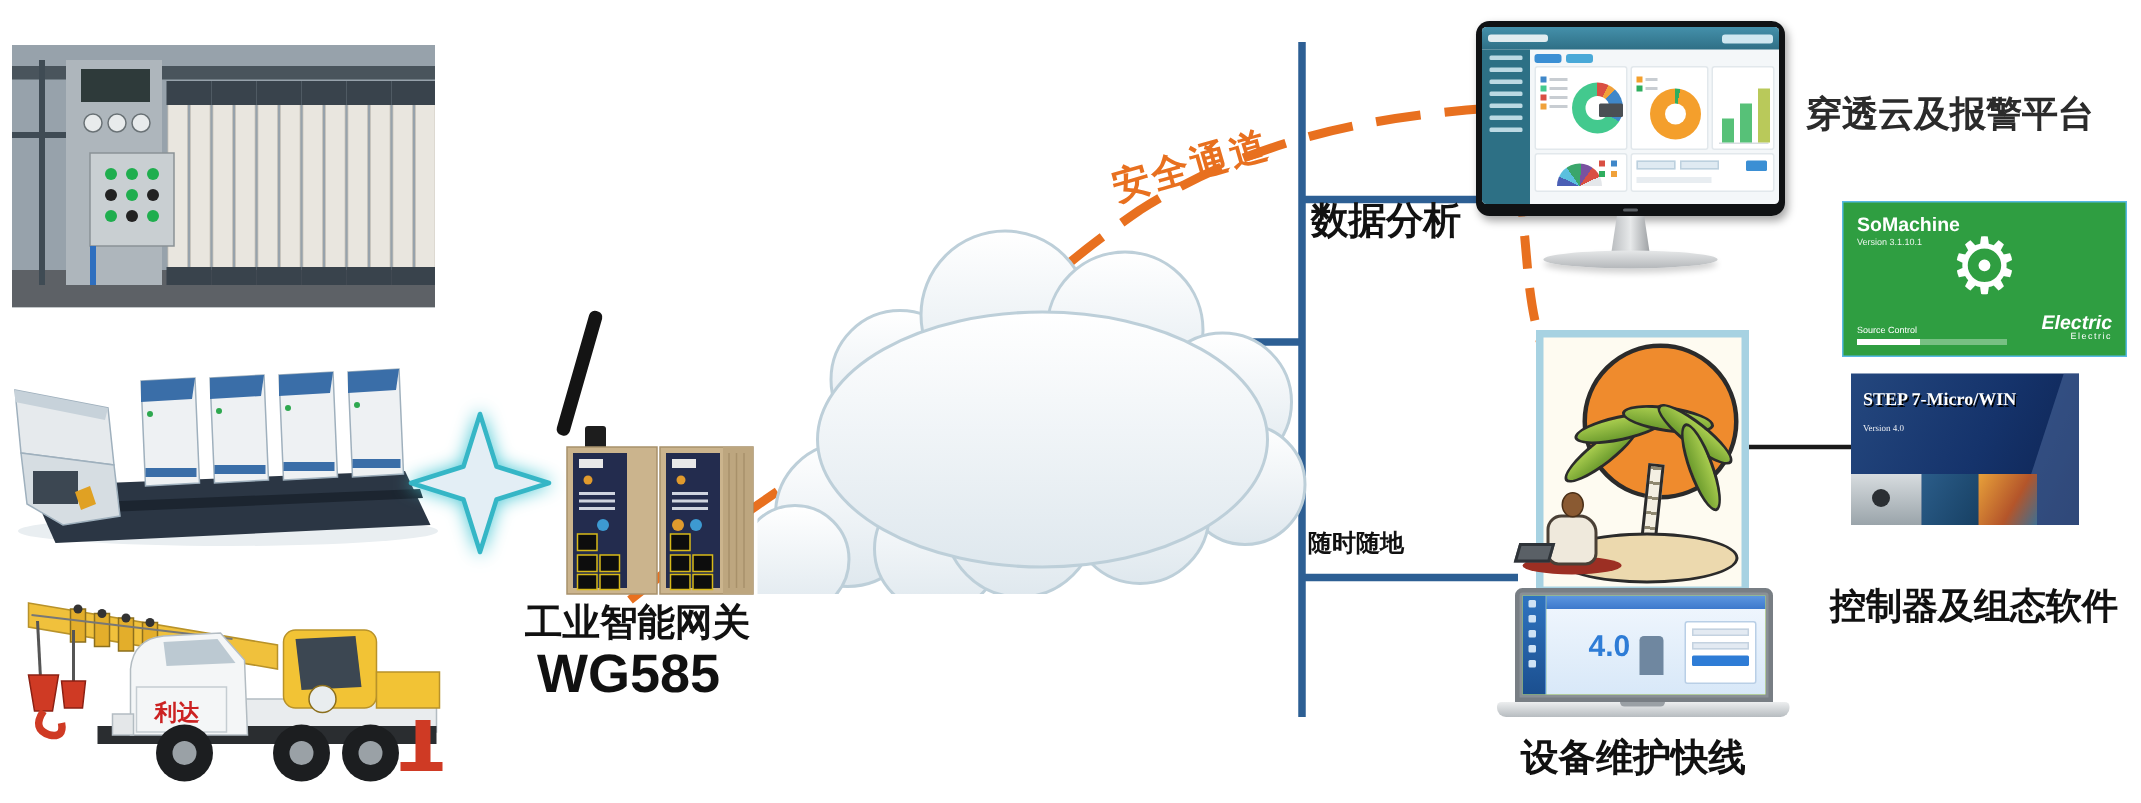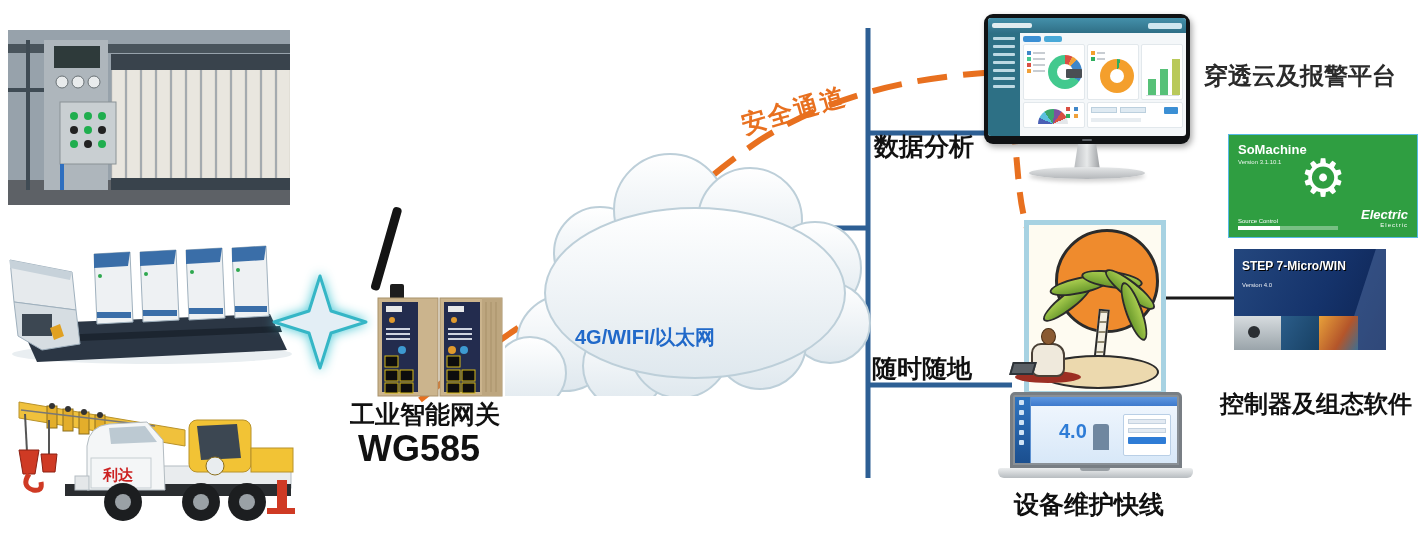--- a/index.html
+++ b/index.html
@@ -9,21 +9,21 @@
 
   
   .lbl { position:absolute; font-weight:bold; color:#111; white-space:nowrap; }
   .gw-label { left:350px; top:398px; font-size:25px; }
   .gw-model { left:358px; top:428px; font-size:36px; }
   .monitor-label { left:1204px; top:60px; font-size:24px; color:#2b2b2b; }
   .simatic-label { left:1220px; top:352px; font-size:23px; color:#3a3a3a; }
   .controller-label { left:1220px; top:388px; font-size:24px; }
   .laptop-label { left:1014px; top:488px; font-size:25px; }
   .data-analysis { left:874px; top:104px; font-size:25px;margin-top:26px; }
-  .anytime { left:872px; top:352px; font-size:25px; }
+  .anytime { left:872px; top:352px; font-size:16px; }
   .secure-channel { left:740px; top:94px; font-size:25px; color:#e8701f; transform:rotate(-16deg); letter-spacing:2px; }
 
   
   .cloud-wrap { left:505px; top:128px; width:370px; height:268px; }
   .cloud-text { position:absolute; left:60px; top:58px; width:280px; text-align:center;
                 font-family:"Liberation Serif", serif; font-weight:bold; color:#1a1a1a;
                 font-size:30px; line-height:36px; }
   .internet { position:absolute; left:55px; top:158px; width:150px; text-align:center;
               color:#2169c9; font-weight:bold; font-size:32px; }
   .internet-detail { position:absolute; left:30px; top:196px; width:220px; text-align:center;
@@ -75,21 +75,21 @@
   .so-bottom { position:absolute; left:9px; right:9px; bottom:7px; }
   .so-src { font-size:6px; }
   .so-progress { margin-top:2px; width:100px; height:4px; background:rgba(255,255,255,.35); }
   .so-progress-fill { width:42px; height:4px; background:#ffffff; }
   .so-brand { position:absolute; right:0; bottom:0; text-align:right; line-height:10px; }
   .so-brand-main { font-size:13px; font-weight:bold; font-style:italic; }
   .so-brand-sub { font-size:6px; letter-spacing:1px; }
 
   
   .step7 { left:1234px; top:249px; width:152px; height:101px;
-           background:linear-gradient(115deg,#24477e 0%,#15336b 55%,#0d2250 100%); color:#fff; padding:10px 8px 0 8px; overflow:hidden; }
+           background:linear-gradient(115deg,#24477e 0%,#15336b 55%,#0d2250 100%); color:#fff; padding:10px 8px 0 8px; overflow:hidden;font-family:Liberation Serif, serif; }
   .step7-stripe { position:absolute; right:-18px; top:-10px; width:46px; height:130px; background:rgba(90,120,170,.45); transform:skewX(-18deg); }
   .step7-title { font-size:12px; font-weight:bold; text-shadow:1px 1px 0 #000; }
   .step7-version { font-size:6px; margin-top:9px; opacity:.9; }
   .step7-collage { position:absolute; left:0; right:28px; bottom:0; height:34px; display:flex; }
   .collage-a { flex:1.2; background:linear-gradient(#d7dcdf,#9aa4aa); position:relative; }
   .collage-a::after { content:""; position:absolute; left:30%; top:30%; width:12px; height:12px; border-radius:50%; background:#2b2f33; }
   .collage-b { flex:1; background:linear-gradient(120deg,#2b5d8a,#174063); }
   .collage-c { flex:1; background:linear-gradient(120deg,#e8a13a,#b4552a 60%,#3e6f92); }
 
   
@@ -327,21 +327,20 @@
         <circle cx="95" cy="125" r="46"></circle>
           <circle cx="165" cy="82" r="56"></circle>
           <circle cx="245" cy="92" r="52"></circle>
         <circle cx="310" cy="140" r="46"></circle>
           <circle cx="325" cy="195" r="40"></circle>
           <circle cx="255" cy="215" r="46"></circle>
         <circle cx="175" cy="220" r="50"></circle>
           <ellipse cx="190" cy="165" rx="150" ry="85"></ellipse>
       </g>
     </svg>
-    <div class="internet-detail">4G/WIFI/以太网</div>
   </div>
 
   <div class="lbl secure-channel">安全通道</div>
   <div class="lbl data-analysis">数据分析</div>
   <div class="lbl anytime">随时随地</div>
 
   <svg class="abs" style="left:352px;top:198px" width="156" height="200" viewBox="0 0 156 200">
     <g>
       <rect x="18" y="6" width="9" height="86" rx="4" fill="#141414" transform="rotate(16 22 92)"></rect>
       <rect x="38" y="86" width="14" height="16" rx="2" fill="#1d1d1d"></rect>

